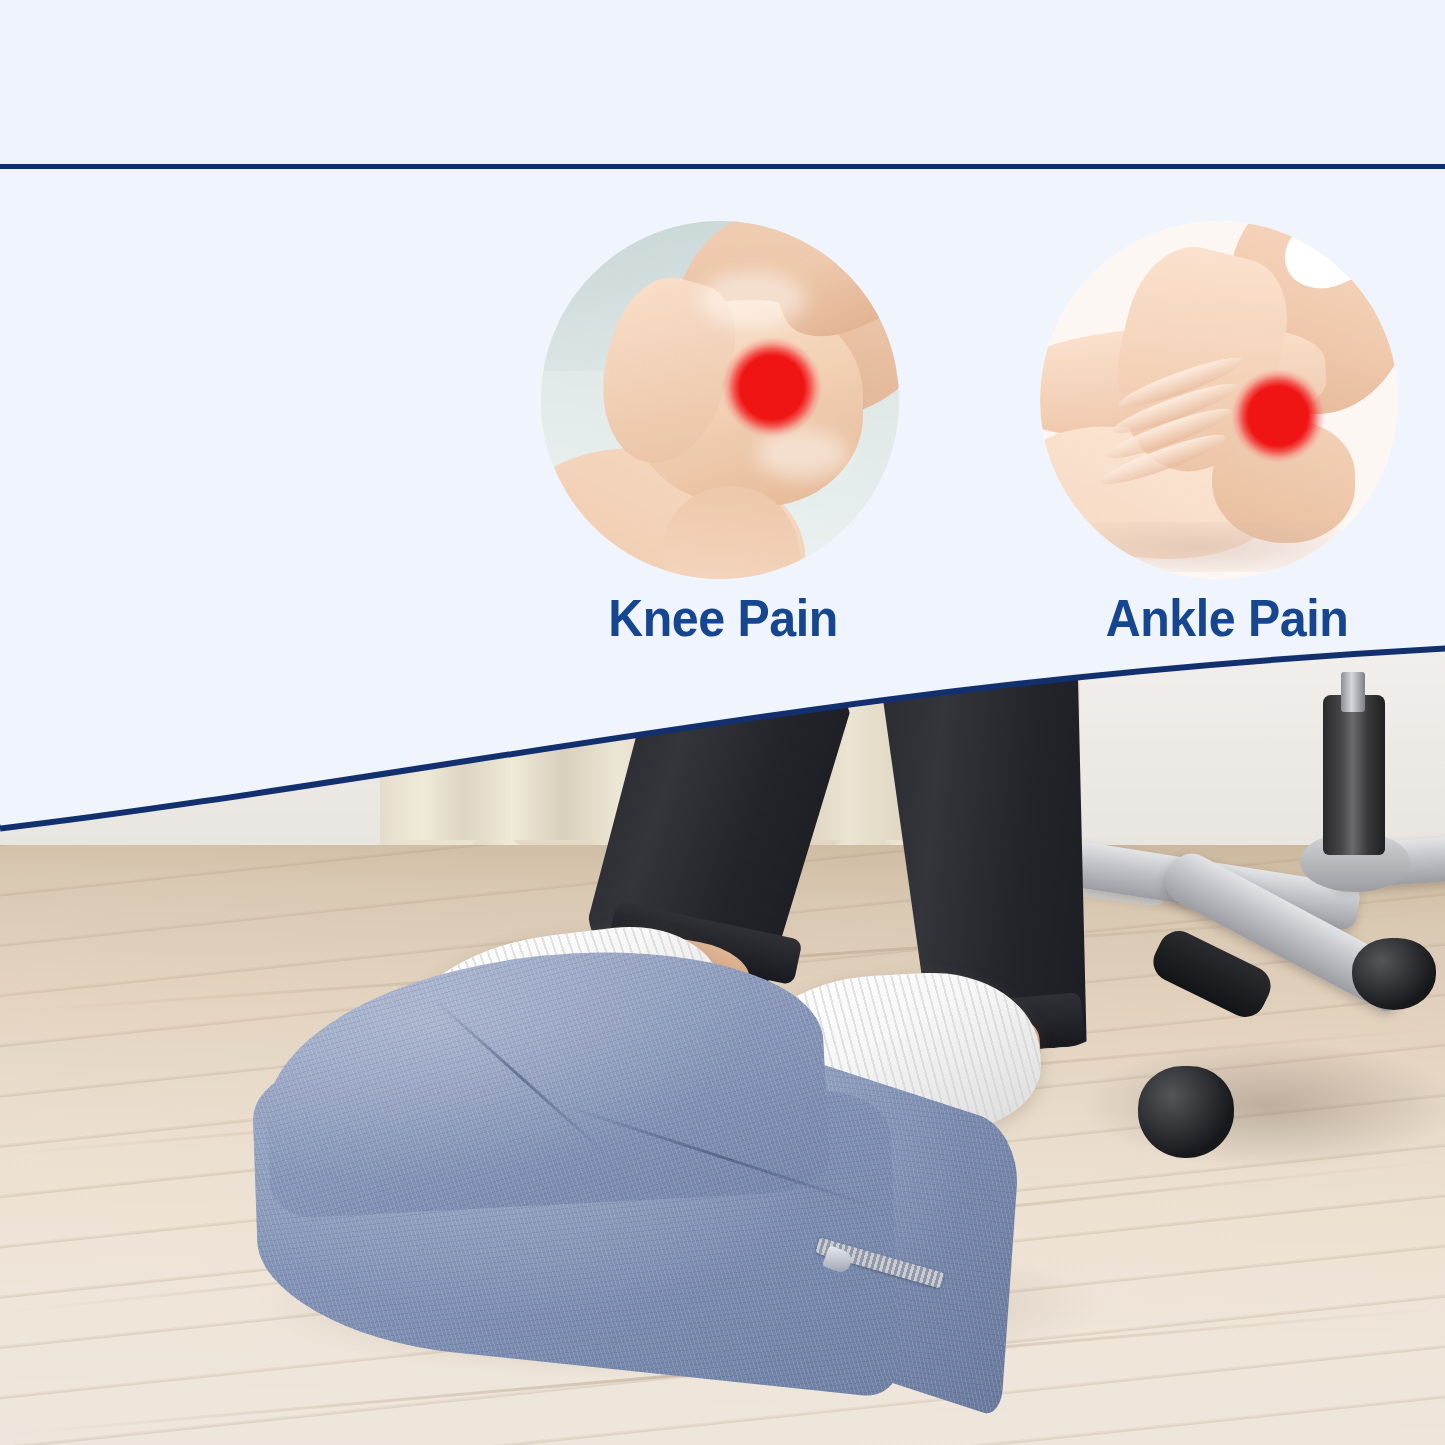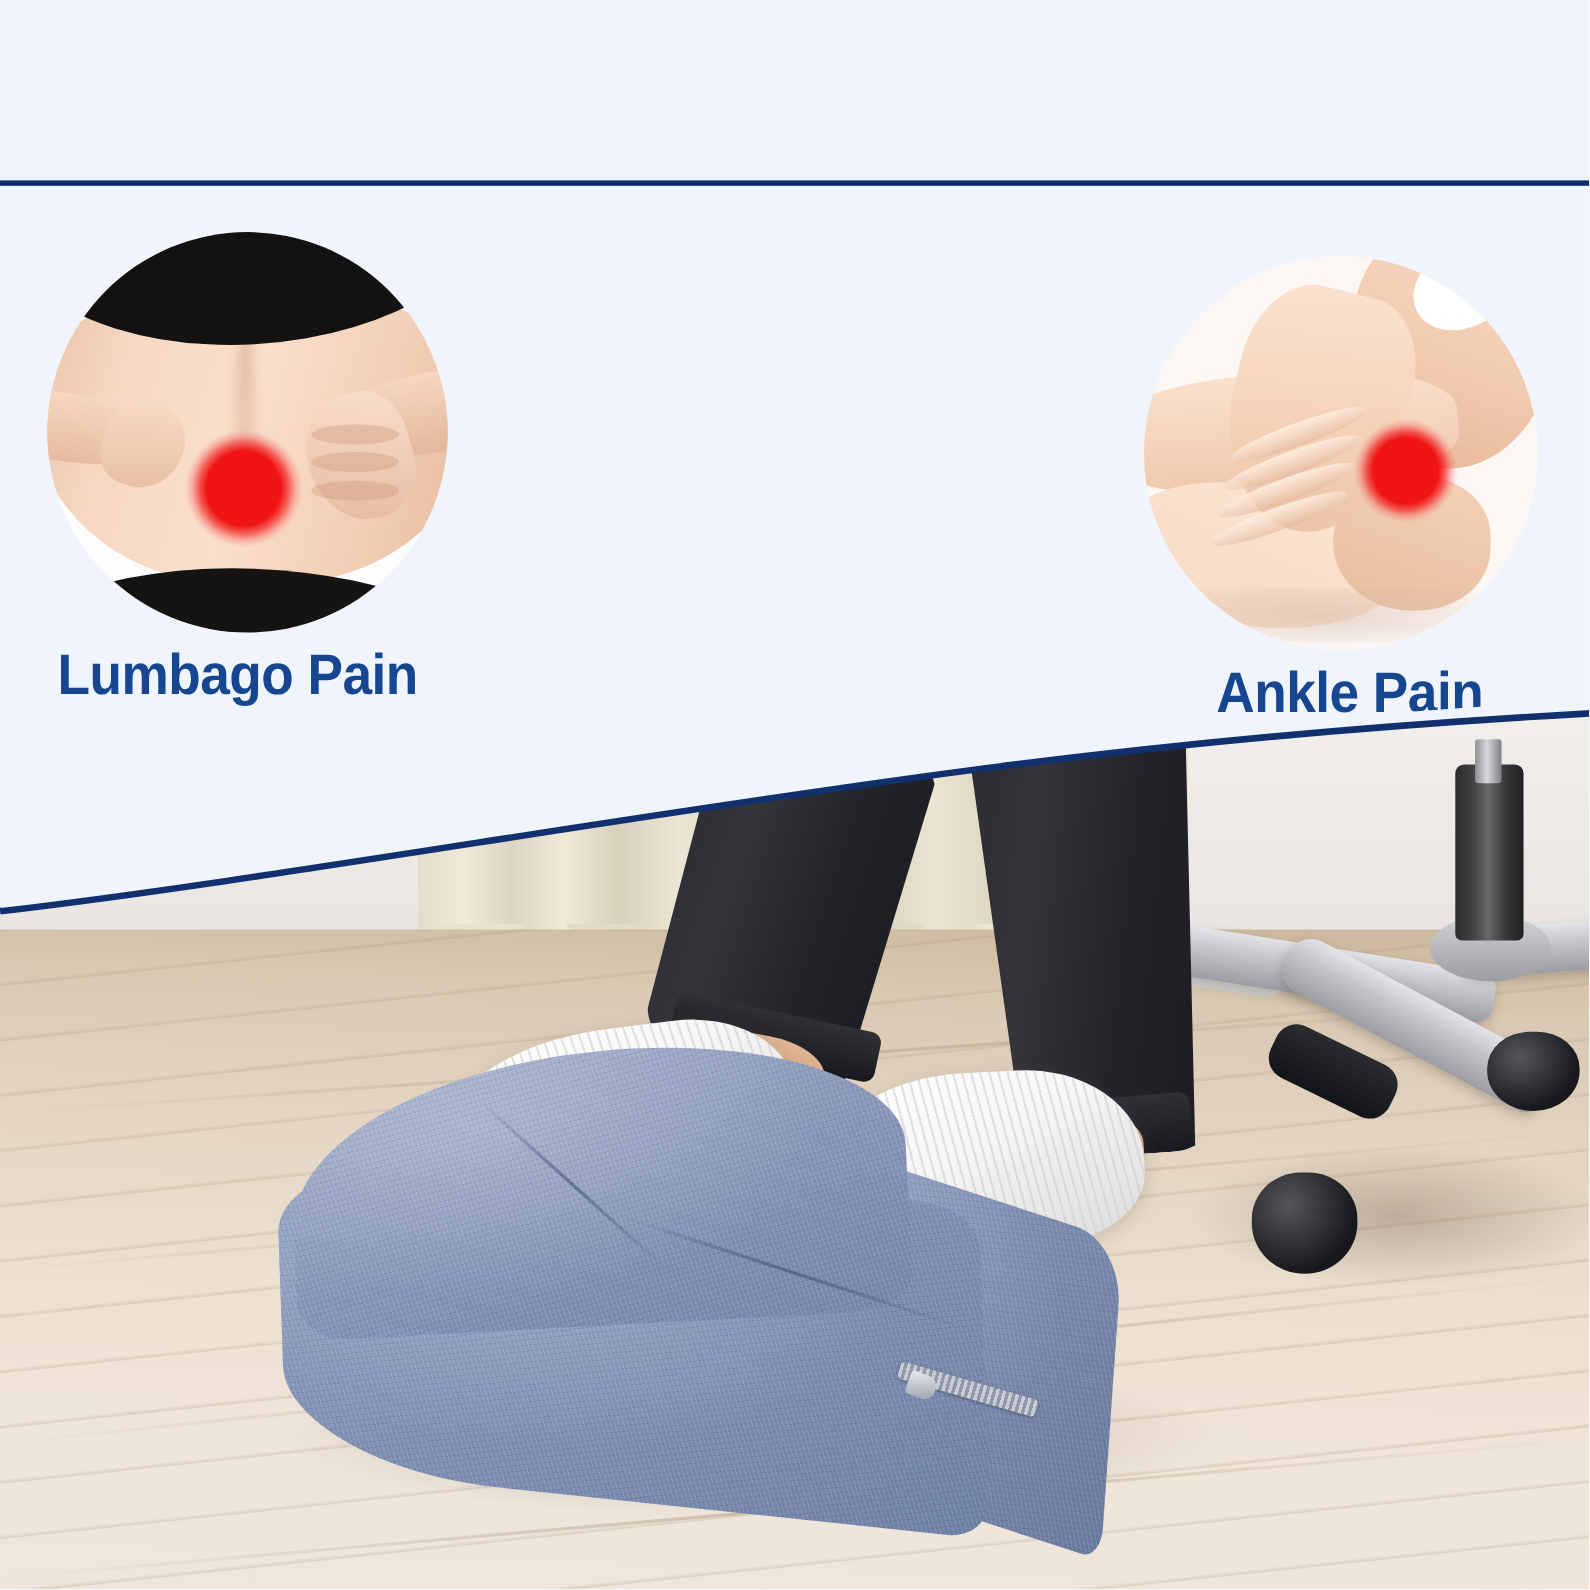--- a/index.html
+++ b/index.html
@@ -61,21 +61,21 @@
     left: 0; top: 0;
     width: 1445px;
     height: 520px;
   }
   .card {
     position: absolute;
     width: 364px;
   }
   .card-1 { left: 43px;  top: 42px;  }
   .card-2 { left: 541px; top: 52px;  }
-  .card-3 { left: 1040px; top: 64px; }
+  .card-3 { left: 1040px; top: 52px; }
 
   .circle {
     position: relative;
     width: 364px;
     height: 364px;
     border-radius: 50%;
     overflow: hidden;
     background: #ffffff;
   }
   .card-2 .circle { width: 358px; height: 358px; }
@@ -451,40 +451,39 @@
 </head>
 <body>
 
 <div id="root">
 
   <div class="banner-underline"></div>
 
   <div class="upper">
     <div class="cards">
 
-      <div class="card card-1">
+
+      <div class="card card-2">
         <div class="circle">
-          <div class="bk1">
-            <div class="bk1-skin"></div>
-            <div class="bk1-spine"></div>
-            <div class="bk1-arm-l"></div>
-            <div class="bk1-arm-r"></div>
-            <div class="bk1-hand-l"></div>
-            <div class="bk1-hand-r"></div>
-            <div class="bk1-finger" style="top:48%"></div>
-            <div class="bk1-finger" style="top:55%"></div>
-            <div class="bk1-finger" style="top:62%"></div>
-            <div class="bk1-top"></div>
-            <div class="bk1-bottom"></div>
+          <div class="bk2">
+            <div class="bk2-bgtop"></div>
+            <div class="bk2-bgbot"></div>
+            <div class="bk2-thigh"></div>
+            <div class="bk2-calf"></div>
+            <div class="bk2-knee"></div>
+            <div class="bk2-armr"></div>
+            <div class="bk2-hand-u"></div>
+            <div class="bk2-hand-d"></div>
+            <div class="bk2-hl" style="left:44%; top:14%; width:30%; height:16%;"></div>
+            <div class="bk2-hl" style="left:60%; top:58%; width:26%; height:14%;"></div>
           </div>
-          <div class="pain-dot" style="left:34%; top:49%; width:30%; height:30%;"></div>
+          <div class="pain-dot" style="left:50%; top:32%; width:29%; height:29%;"></div>
         </div>
-        <div class="card-label">Lumbago Pain</div>
+        <div class="card-label">Knee Pain</div>
       </div>
-
 
       <div class="card card-3">
         <div class="circle">
           <div class="bk3">
             <div class="bk3-shin"></div>
             <div class="bk3-cuff"></div>
             <div class="bk3-leg"></div>
             <div class="bk3-foot"></div>
             <div class="bk3-heel"></div>
             <div class="bk3-hand"></div>

